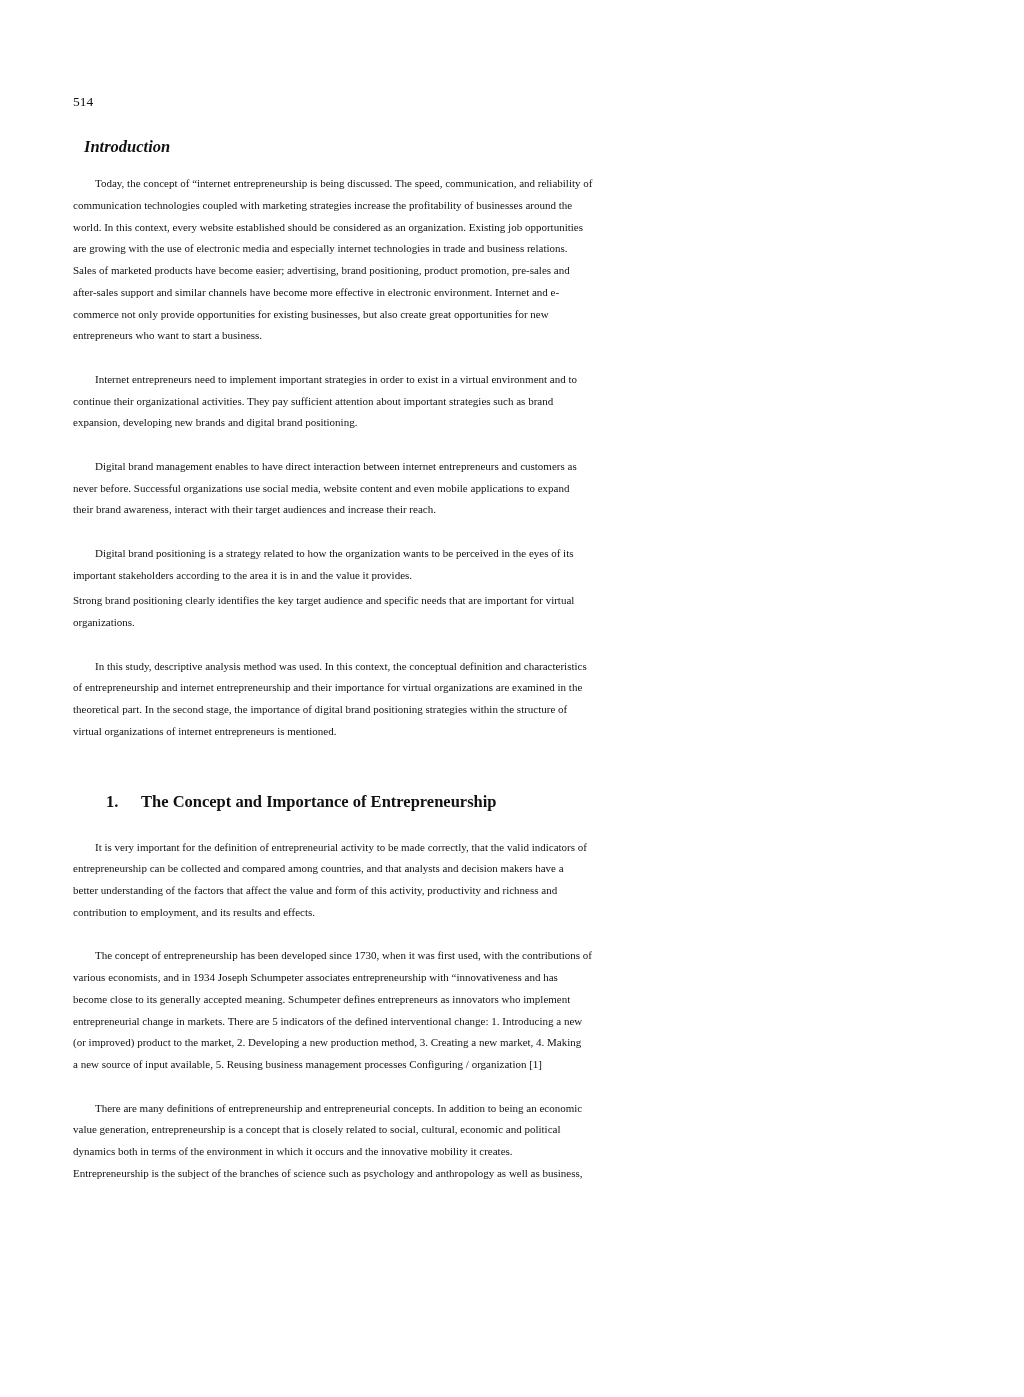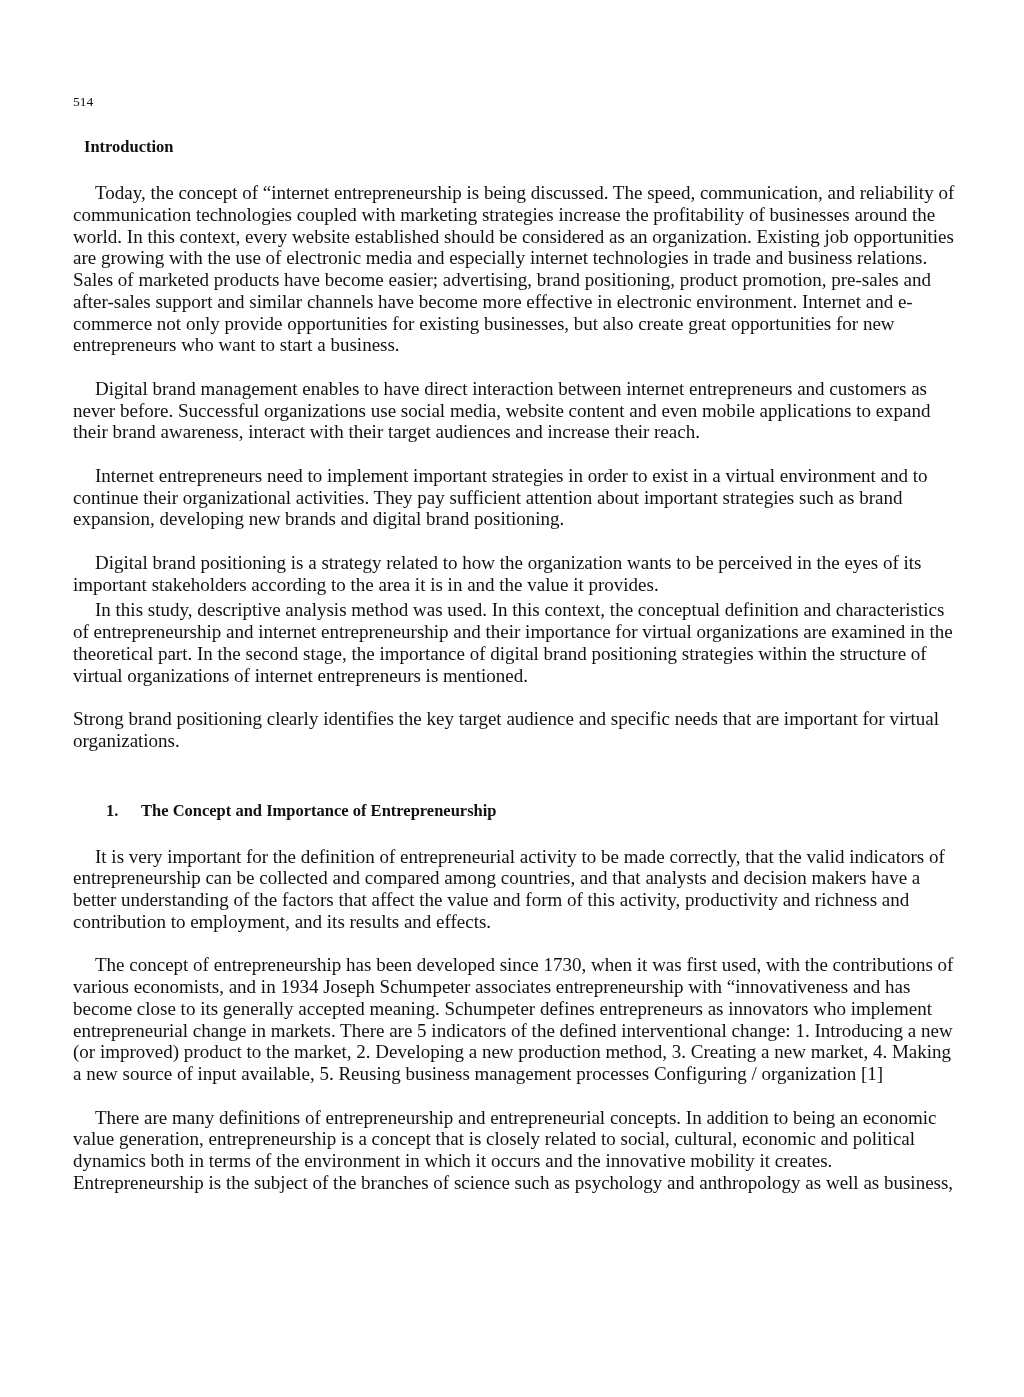--- a/index.html
+++ b/index.html
@@ -11,25 +11,25 @@
     .running-header {
       position: absolute; top: 84px; left: 73px; width: 880px; height: 20px;
       font-size: 13.5px; line-height: 20px;
     }
     .page-number { position: absolute; left: 0; top: 8px; }
     .journal-ref { position: absolute; left: 240px; top: 0; font-style: italic; }
     .content { position: absolute; left: 73px; top: 135px; width: 884px; }
     .heading {
       font-weight: bold; font-size: 16.5px; line-height: 24px; margin: 0;
     }
-    .intro-heading { padding-left: 11px; margin-bottom: 23px; }
+    .intro-heading { padding-left: 11px; margin-bottom: 14px; font-style: italic; }
     .section-heading { padding-left: 33px; margin-top: 47px; margin-bottom: 23px; }
     .section-heading .num { display: inline-block; width: 35px; }
     .para {
-      font-size: 19px; line-height: 21.75px; margin: 0 0 21.75px 0;
+      font-size: 11px; line-height: 21.75px; margin: 0 0 21.75px 0;
       text-indent: 22px; white-space: pre-line;
     }
     .para.tight-bottom { margin-bottom: 4px; }
     .para.no-indent { text-indent: 0; }
   </style>
 </head>
 <body>
 
 <div class="running-header">
   <span class="page-number">514</span>
@@ -39,34 +39,34 @@
   <section>
     <h2 class="heading intro-heading">Introduction</h2>
     <p class="para">Today, the concept of “internet entrepreneurship is being discussed. The speed, communication, and reliability of
 communication technologies coupled with marketing strategies increase the profitability of businesses around the
 world. In this context, every website established should be considered as an organization. Existing job opportunities
 are growing with the use of electronic media and especially internet technologies in trade and business relations.
 Sales of marketed products have become easier; advertising, brand positioning, product promotion, pre-sales and
 after-sales support and similar channels have become more effective in electronic environment. Internet and e-
 commerce not only provide opportunities for existing businesses, but also create great opportunities for new
 entrepreneurs who want to start a business.</p>
+    <p class="para">Internet entrepreneurs need to implement important strategies in order to exist in a virtual environment and to
+continue their organizational activities. They pay sufficient attention about important strategies such as brand
+expansion, developing new brands and digital brand positioning.</p>
     <p class="para">Digital brand management enables to have direct interaction between internet entrepreneurs and customers as
 never before. Successful organizations use social media, website content and even mobile applications to expand
 their brand awareness, interact with their target audiences and increase their reach.</p>
-    <p class="para">Internet entrepreneurs need to implement important strategies in order to exist in a virtual environment and to
-continue their organizational activities. They pay sufficient attention about important strategies such as brand
-expansion, developing new brands and digital brand positioning.</p>
     <p class="para tight-bottom">Digital brand positioning is a strategy related to how the organization wants to be perceived in the eyes of its
 important stakeholders according to the area it is in and the value it provides.</p>
+    <p class="para no-indent">Strong brand positioning clearly identifies the key target audience and specific needs that are important for virtual
+organizations.</p>
     <p class="para">In this study, descriptive analysis method was used. In this context, the conceptual definition and characteristics
 of entrepreneurship and internet entrepreneurship and their importance for virtual organizations are examined in the
 theoretical part. In the second stage, the importance of digital brand positioning strategies within the structure of
 virtual organizations of internet entrepreneurs is mentioned.</p>
-    <p class="para no-indent">Strong brand positioning clearly identifies the key target audience and specific needs that are important for virtual
-organizations.</p>
   </section>
 
   <section>
     <h2 class="heading section-heading">
       <span class="num">1.</span><span>The Concept and Importance of Entrepreneurship</span>
     </h2>
     <p class="para">It is very important for the definition of entrepreneurial activity to be made correctly, that the valid indicators of
 entrepreneurship can be collected and compared among countries, and that analysts and decision makers have a
 better understanding of the factors that affect the value and form of this activity, productivity and richness  and
 contribution to employment, and its results and effects.</p>

